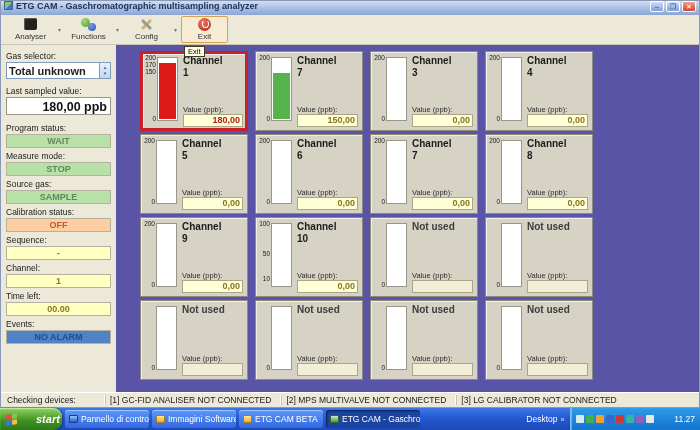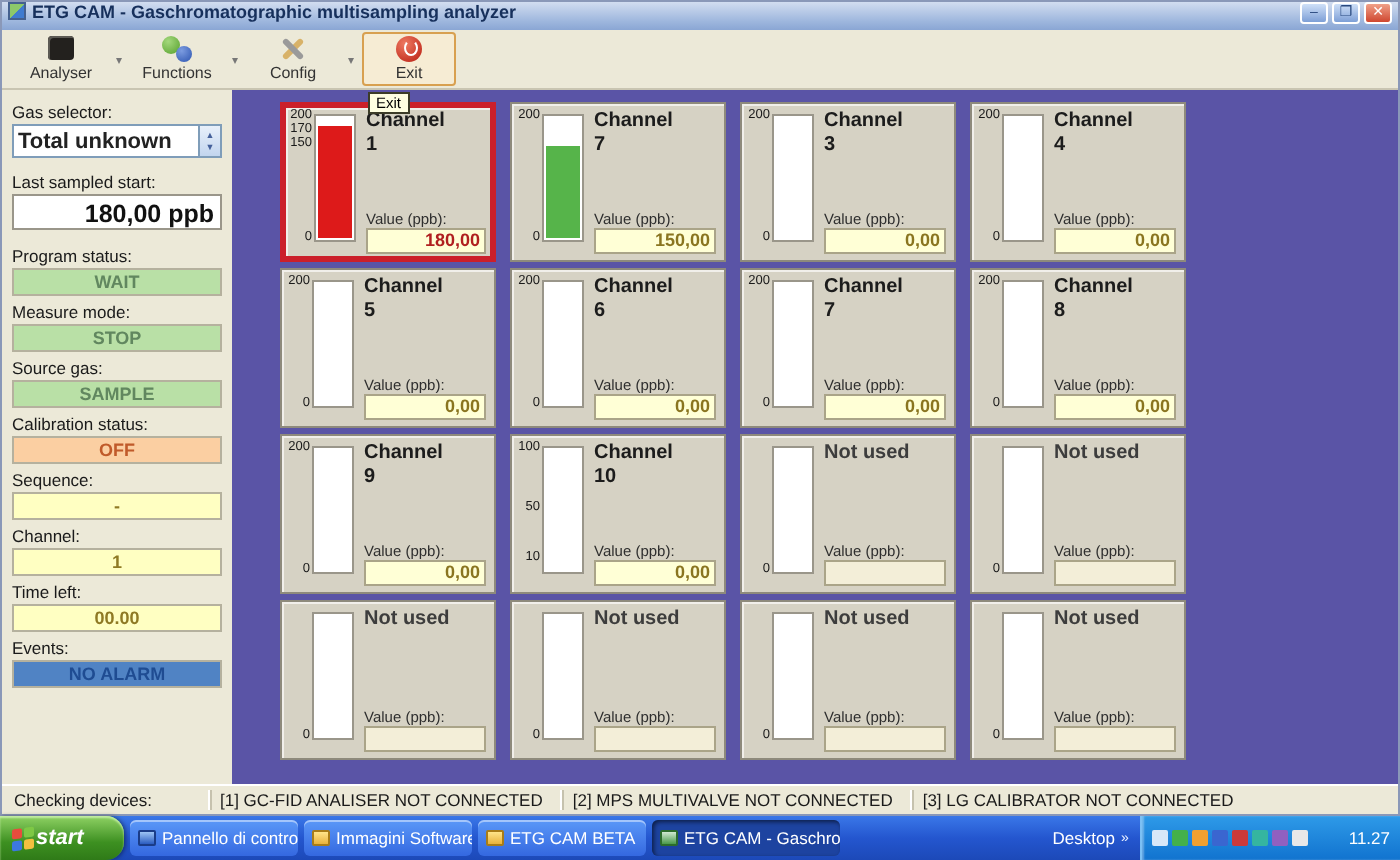--- a/index.html
+++ b/index.html
@@ -61,21 +61,21 @@
   .vbox { height:13px; background:#ffffd6; border:1px solid #aaa488; font-size:9px; font-weight:bold; color:#8a7520; text-align:right; line-height:11px; padding-right:2px; }
   .vbox.empty { background:#f3eed8; }
 
   
   .statusbar { height:15px; flex:0 0 auto; background:#ece9d8; border-top:1px solid #fff; display:flex; align-items:center; font-size:8.5px; color:#1a1a1a; }
   .statusbar .cap { width:104px; padding-left:6px; flex:0 0 auto; }
   .statusbar .sec { padding:0 10px 0 4px; border-left:1px solid #c6c2ae; box-shadow:-1px 0 0 #fff; white-space:nowrap; }
 
   
   .taskbar { position:absolute; left:0; right:0; bottom:0; height:22px; background:linear-gradient(#3a77e8,#2456cf 50%,#1c49b8); display:flex; align-items:center; }
-  .start { height:22px; width:62px; flex:0 0 auto; display:flex; align-items:center; gap:1px; padding-left:6px; background:linear-gradient(#8fd264,#3d9021 60%,#2f7a18); border-radius:0 9px 9px 0; box-shadow:inset 0 1px 1px #c2eda2, 1px 0 2px rgba(0,0,0,.4); color:#fff; font-size:11px; font-weight:bold; font-style:italic; }
+  .start { height:22px; width:62px; flex:0 0 auto; display:flex; align-items:center; gap:19px; padding-left:6px; background:linear-gradient(#8fd264,#3d9021 60%,#2f7a18); border-radius:0 9px 9px 0; box-shadow:inset 0 1px 1px #c2eda2, 1px 0 2px rgba(0,0,0,.4); color:#fff; font-size:11px; font-weight:bold; font-style:italic; }
   .flag { width:11px; height:11px; display:grid; grid-template-columns:5px 5px; grid-auto-rows:5px; gap:1px; transform:skewY(-8deg); }
   .flag i { display:block; border-radius:1px; }
   .flag i:nth-child(1){background:#e84c3d;} .flag i:nth-child(2){background:#7ec845;}
   .flag i:nth-child(3){background:#3c78e0;} .flag i:nth-child(4){background:#f2c040;}
   .task { height:18px; width:84px; margin-left:3px; flex:0 0 auto; display:flex; align-items:center; gap:3px; padding:0 4px; border-radius:3px; background:linear-gradient(#5b98f8,#3468e0); box-shadow:inset 0 1px 0 rgba(255,255,255,.45); color:#fff; font-size:8.5px; white-space:nowrap; overflow:hidden; }
   .task.active { width:94px; background:#1d43a0; box-shadow:inset 1px 1px 2px rgba(0,0,0,.55); }
   .task .tic { width:9px; height:8px; flex:0 0 auto; border-radius:1px; }
   .tic.folder-icon { background:linear-gradient(#ffe48a,#e8b23c); border:1px solid #a87c18; }
   .tic.control-panel-icon { background:linear-gradient(#9cc4f4,#2a5cc0); border:1px solid #1a3c88; }
   .tic.app-icon { background:linear-gradient(#d0e8d0,#4a9a4a); border:1px solid #2c6c2c; }
@@ -124,21 +124,21 @@
   <div class="content">
     <div class="sidebar">
       <div class="fld-label">Gas selector:</div>
       <div class="gas-select">
         <div class="val">Total unknown</div>
         <div class="spin">
             <span>▲</span>
             <span>▼</span>
           </div>
       </div>
-      <div class="fld-label" style="margin-top:7px">Last sampled start:</div>
+      <div class="fld-label" style="margin-top:7px">Last sampled value:</div>
       <div class="sampled">180,00 ppb</div>
       <div style="height:5px"></div>
       <div>
           <div class="fld-label">Program status:</div>
           <div class="sbox green">WAIT</div>
           <div class="fld-label">Measure mode:</div>
           <div class="sbox green">STOP</div>
           <div class="fld-label">Source gas:</div>
           <div class="sbox green">SAMPLE</div>
           <div class="fld-label">Calibration status:</div>

